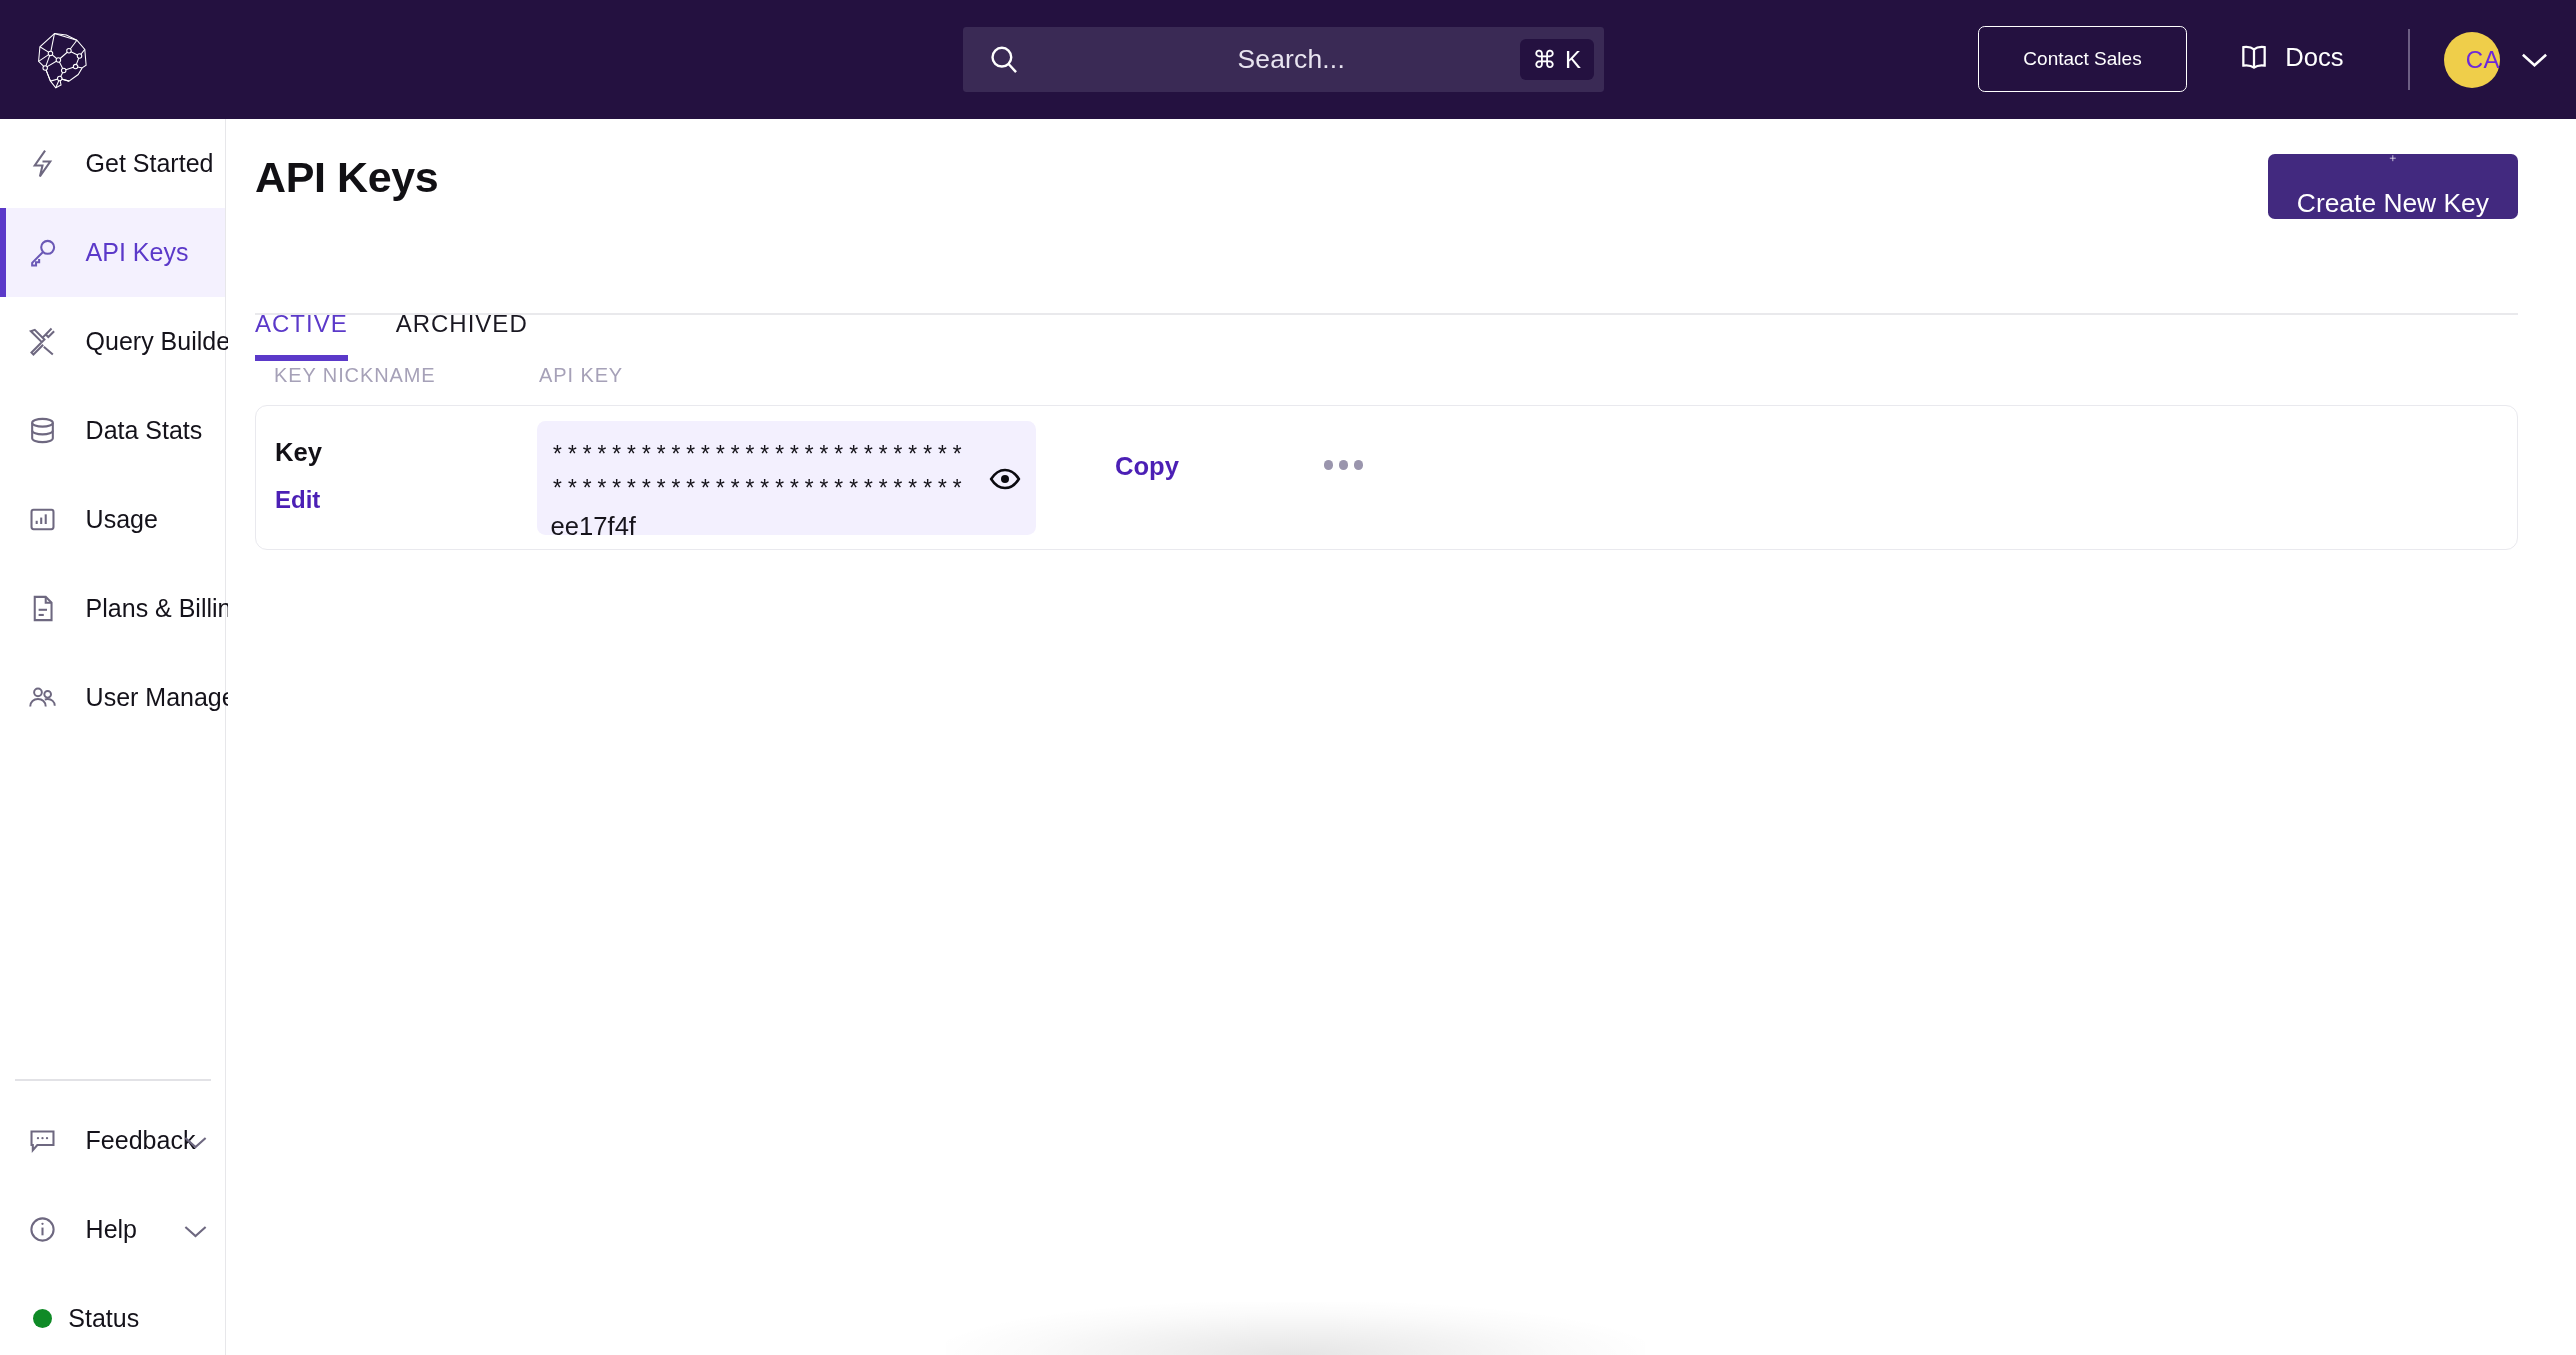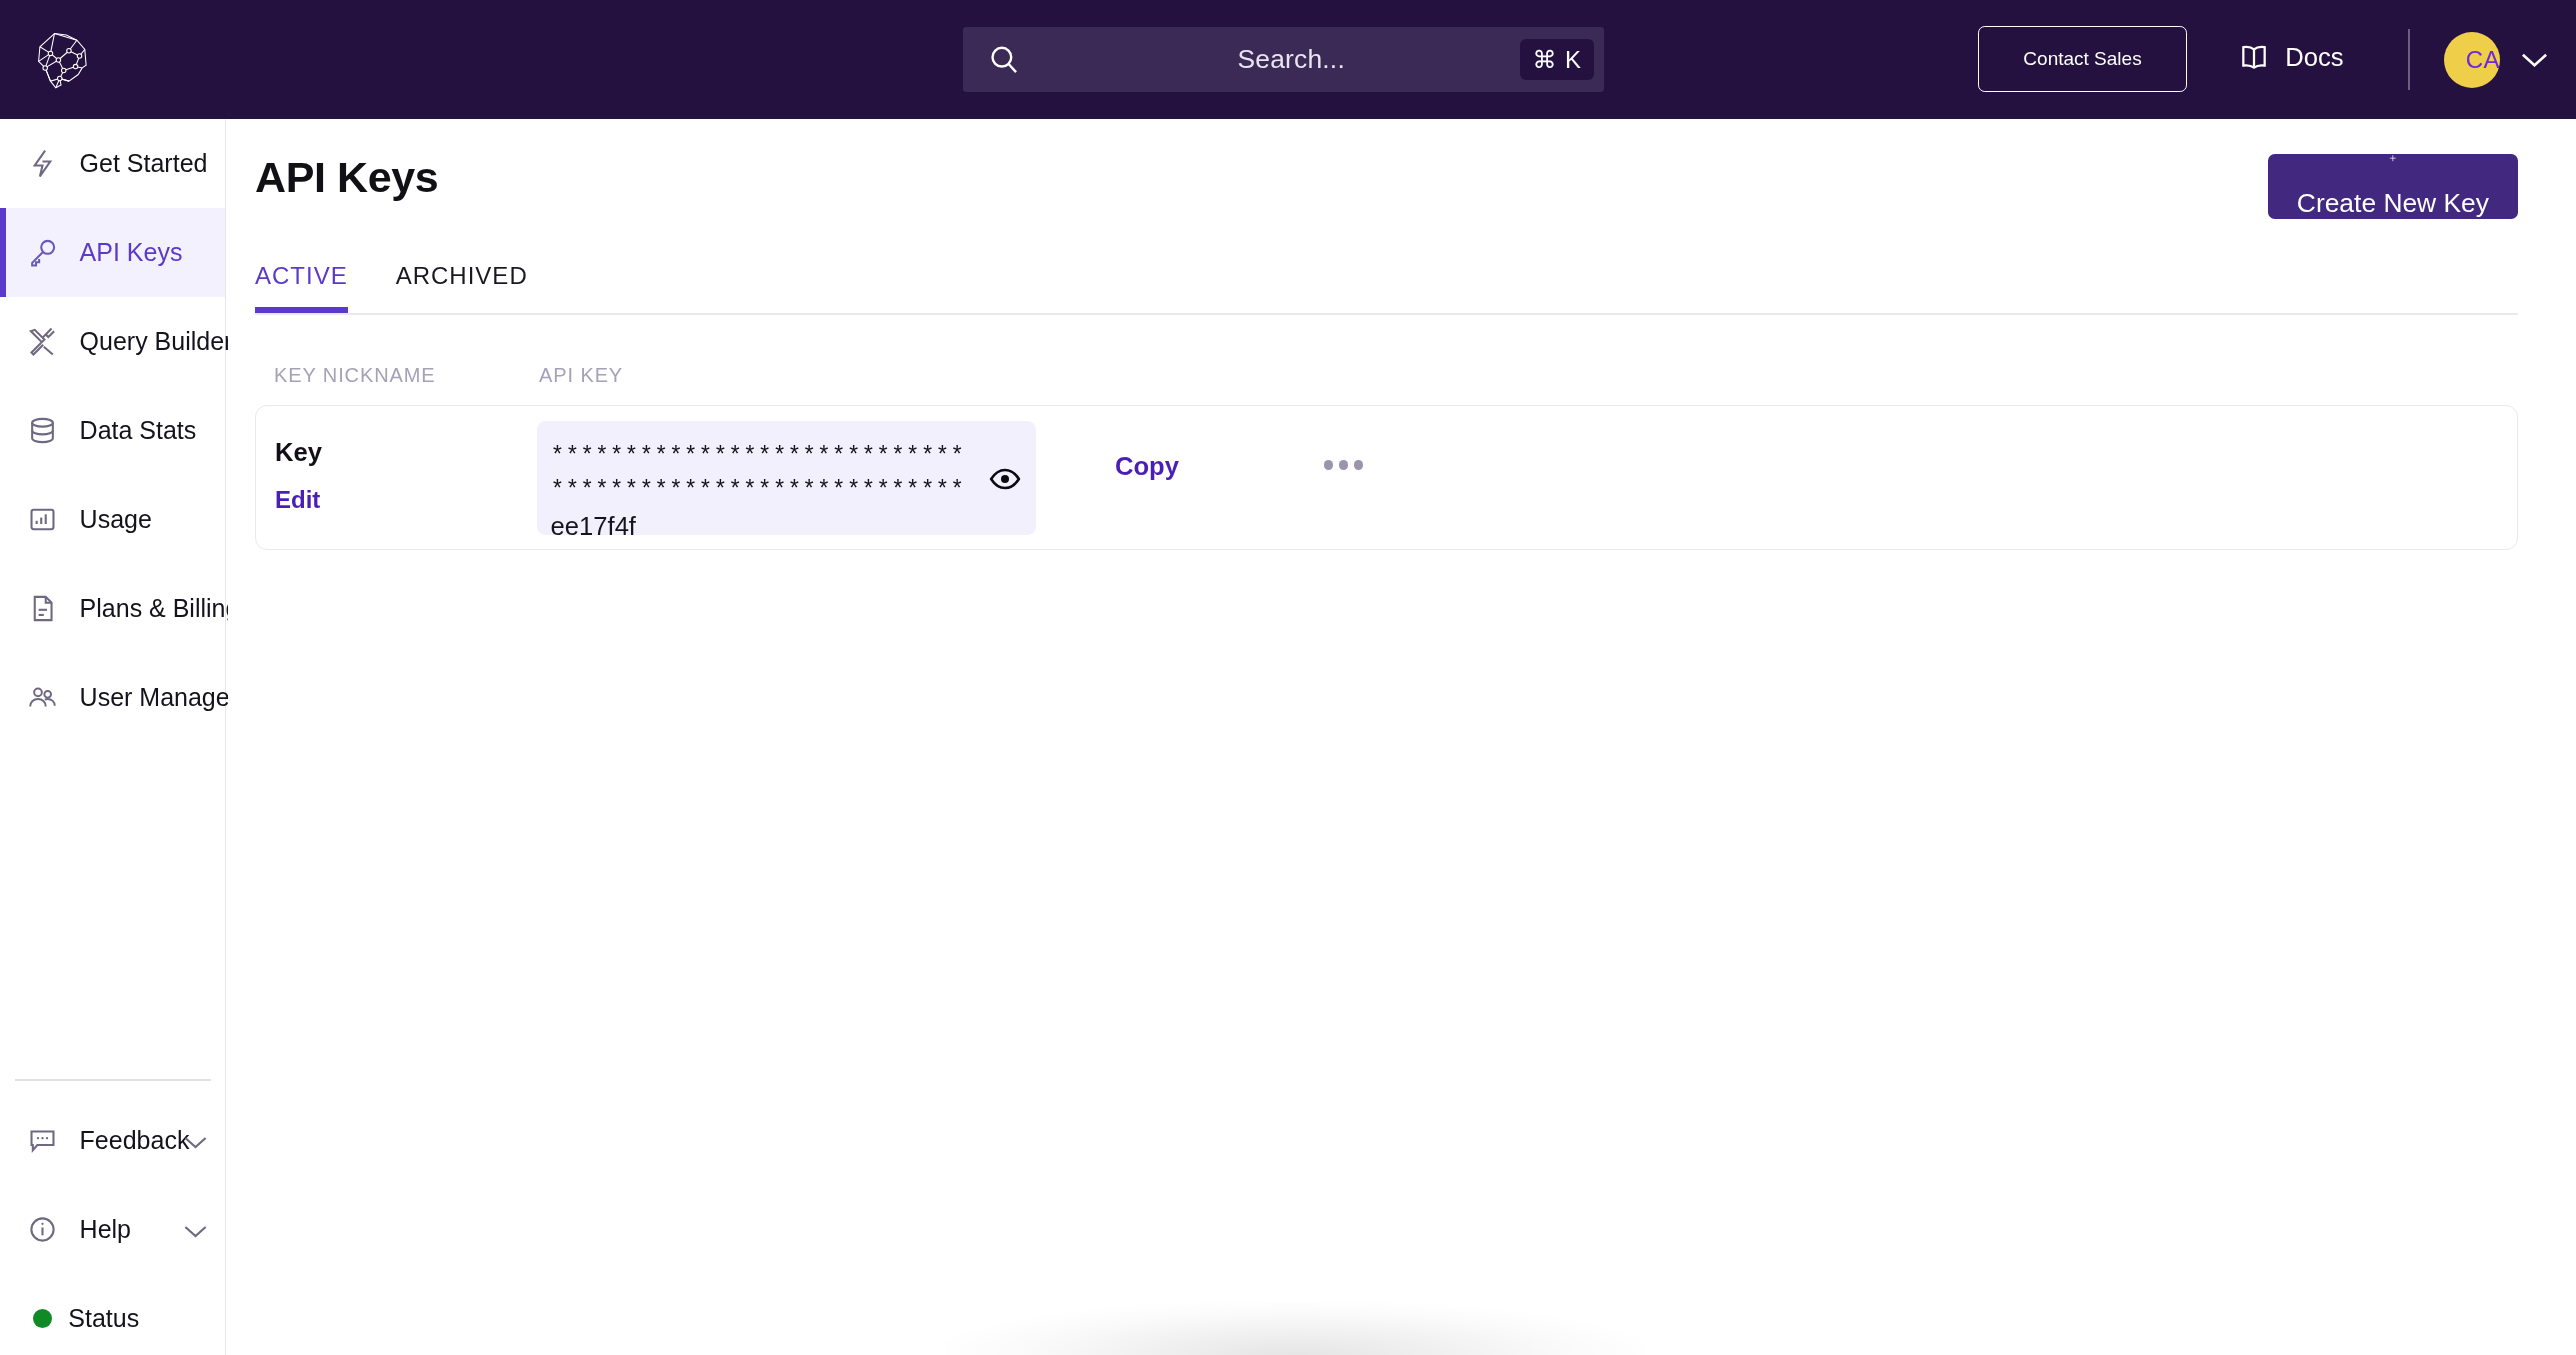--- a/index.html
+++ b/index.html
@@ -86,21 +86,21 @@
     position: relative;
     height: 89px; display: flex; align-items: center;
     padding-left: 25.6px; cursor: pointer;
     font-size: 25px; color: #14121a;
   }
   .nav-item .nicon {
     width: 34px; height: 34px; flex: 0 0 34px;
     display: flex; align-items: center; justify-content: center;
   }
   .nav-item .nicon svg { width: 31px; height: 31px; display: block; }
-  .nav-item .nlabel { margin-left: 20px; white-space: nowrap; }
+  .nav-item .nlabel { margin-left: 26px; white-space: nowrap; }
   .nav-item.active {
     background: #f4f1fe;
     border-left: 6px solid #5b39c9;
     padding-left: 19.6px;
   }
   .nav-item.active .nlabel { color: #5b39c9; }
 
   .side-divider {
     margin: 31px 15.3px 0 15.3px; height: 1.7px; background: #e2e2e6;
   }
@@ -136,21 +136,21 @@
   .plus-icon { width: 25.6px; height: 25.6px; display: block; }
 
   .tabs {
     position: absolute; left: 27px; top: 143px;
     width: 2263px; height: 53px;
     display: flex; align-items: flex-start; gap: 48px;
     border-bottom: 2.6px solid #e9e9ec;
   }
   .tab {
     font-size: 24px; letter-spacing: 1px; color: #1a1822;
-    padding-bottom: 20.5px; cursor: pointer; position: relative;
+    padding-bottom: 20.5px; cursor: pointer; position: relative; margin-top: 48px;
   }
   .tab.active { color: #5b39c9; }
   .tab.active::after {
     content: ""; position: absolute; left: 0; right: 0; bottom: -2.6px;
     height: 6px; background: #5b39c9;
   }
 
   .col-headers {
     position: absolute; left: 27px; top: 237px;
     width: 2263px; height: 29px;

